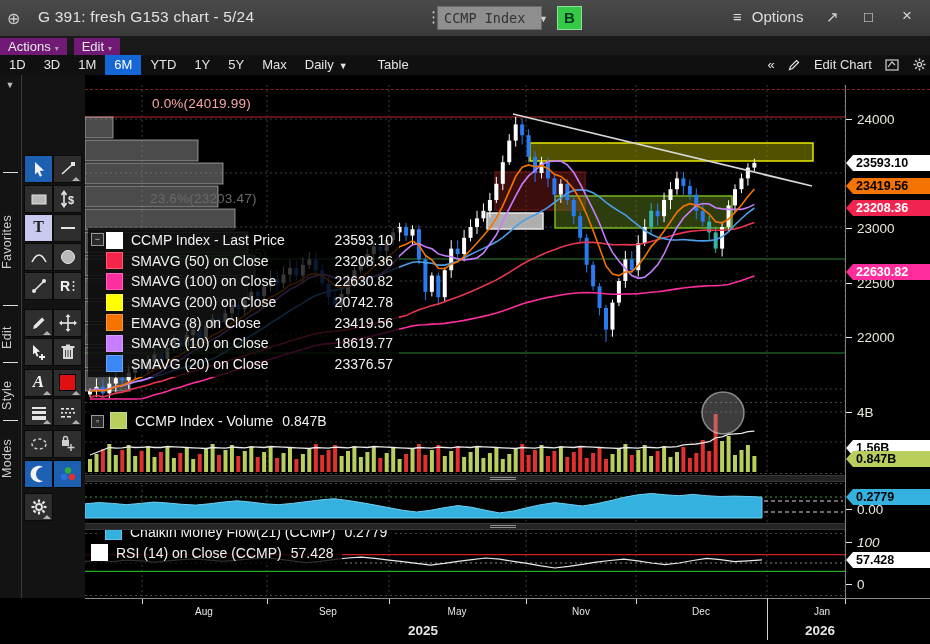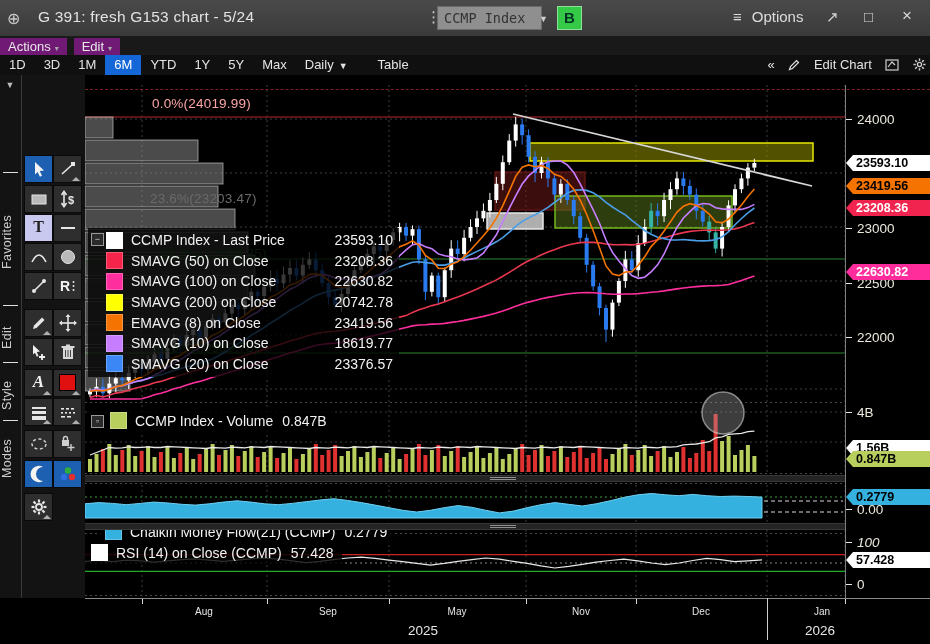--- a/index.html
+++ b/index.html
@@ -80,21 +80,21 @@
   .yticklabel{position:absolute;left:11px;transform:translateY(-50%);color:#ece8dc;font-size:13.5px;}
   .ytag{position:absolute;left:0;width:84px;height:16px;font-size:12.5px;font-weight:bold;
     line-height:16px;padding-left:10px;box-sizing:border-box;
     clip-path:polygon(7px 0,100% 0,100% 100%,7px 100%,0 50%);}
 
   
   #xaxis{position:absolute;left:0;top:598px;width:930px;height:46px;background:#000;}
   #xaxis .spine{position:absolute;left:85px;top:0;width:845px;border-top:1px solid #8a8a8a;}
   .xtick{position:absolute;top:1px;height:5px;border-left:1px solid #d8d8d8;}
   .xmonth{position:absolute;top:8px;transform:translateX(-50%);color:#e6e6e6;font-size:10px;}
-  .xyear{position:absolute;top:25px;transform:translateX(-50%);color:#e6e6e6;font-size:13.5px;}
+  .xyear{position:absolute;top:25px;transform:translateX(-50%);color:#e6e6e6;font-size:13.5px;font-weight:bold;}
   #yearsep{position:absolute;top:0;height:42px;border-left:1px solid #cfcfcf;}
 
   
   .splitter{position:absolute;left:85px;width:760px;height:7px;background:#242424;
     border-top:1px solid #383838;border-bottom:1px solid #383838;box-sizing:border-box;}
   .grip{position:absolute;left:405px;top:1px;width:26px;height:3px;
     background:repeating-linear-gradient(#909090 0 1px,#242424 1px 2px);}
 </style>
 </head>
 <body>

